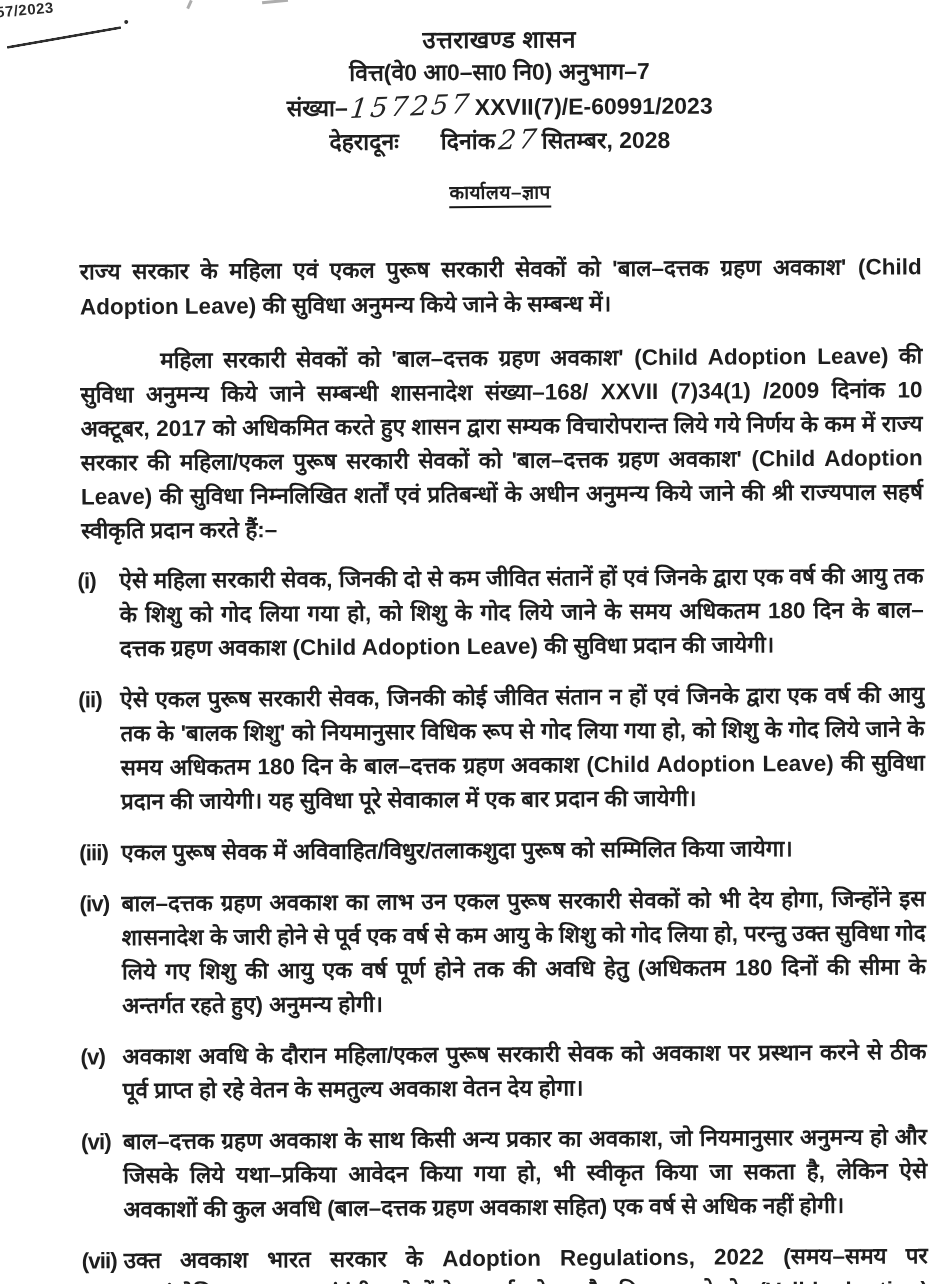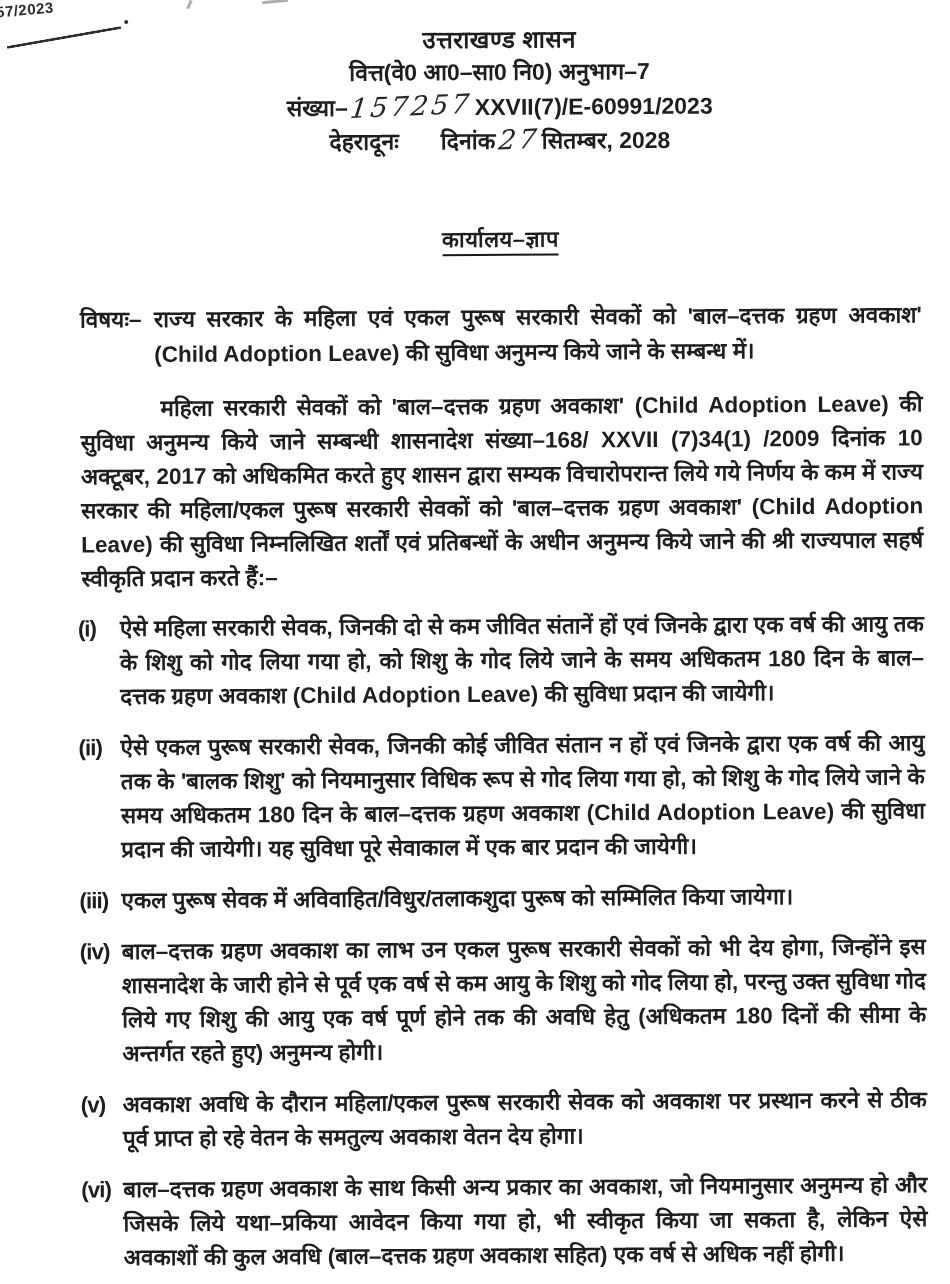--- a/index.html
+++ b/index.html
@@ -83,26 +83,25 @@
     letter-spacing: 3px;
     display: inline-block;
     transform: skewX(-9deg) rotate(-2deg);
     padding: 0 3px;
     color: #252525;
   }
   .pd-gap { display: inline-block; width: 42px; }
   .doc-title-wrap { text-align: center; margin-top: 22px; }
   .doc-title {
     display: inline-block;
-    font-size: 22px;
+    font-size: 19px;
     font-weight: bold;
     letter-spacing: 0.5px;
     border-bottom: 2.5px solid #171717;
     padding-bottom: 1px;
-    margin-top: 44px;
   }
 
   .subject-block {
     margin-top: 44px;
     display: flex;
     font-size: 22.5px;
     font-weight: 600;
     line-height: 35px;
   }
   .subject-label { flex: 0 0 74px; }
@@ -156,21 +155,20 @@
       <div class="dept-line">वित्त(वे0 आ0–सा0 नि0) अनुभाग–7</div>
       <div class="ref-line"><span>संख्या–</span><span class="hand">157257</span><span>XXVII(7)/E-60991/2023</span></div>
       <div class="place-date-line"><span>देहरादूनः</span><span class="pd-gap"></span><span>दिनांक</span><span class="hand">27</span><span>सितम्बर, 2028</span></div>
     </div>
 
     <div class="doc-title-wrap">
       <span class="doc-title">कार्यालय–ज्ञाप</span>
     </div>
 
     <div class="subject-block">
-      <span class="subject-label">विषयः–</span>
       <span class="subject-text">राज्य सरकार के महिला एवं एकल पुरूष सरकारी सेवकों को 'बाल–दत्तक ग्रहण अवकाश' (Child Adoption Leave) की सुविधा अनुमन्य किये जाने के सम्बन्ध में।</span>
     </div>
 
     <p class="intro-paragraph">महिला सरकारी सेवकों को 'बाल–दत्तक ग्रहण अवकाश' (Child Adoption Leave) की सुविधा अनुमन्य किये जाने सम्बन्धी शासनादेश संख्या–168/ XXVII (7)34(1) /2009 दिनांक 10 अक्टूबर, 2017 को अधिकमित करते हुए शासन द्वारा सम्यक विचारोपरान्त लिये गये निर्णय के कम में राज्य सरकार की महिला/एकल पुरूष सरकारी सेवकों को 'बाल–दत्तक ग्रहण अवकाश' (Child Adoption Leave) की सुविधा निम्नलिखित शर्तों एवं प्रतिबन्धों के अधीन अनुमन्य किये जाने की श्री राज्यपाल सहर्ष स्वीकृति प्रदान करते हैं:–</p>
 
     <ol class="conditions-list">
       <li>
         <span class="item-number">(i)</span>
         <span class="item-text">ऐसे महिला सरकारी सेवक, जिनकी दो से कम जीवित संतानें हों एवं जिनके द्वारा एक वर्ष की आयु तक के शिशु को गोद लिया गया हो, को शिशु के गोद लिये जाने के समय अधिकतम 180 दिन के बाल–दत्तक ग्रहण अवकाश (Child Adoption Leave)  की सुविधा प्रदान की जायेगी।</span>
       </li>

